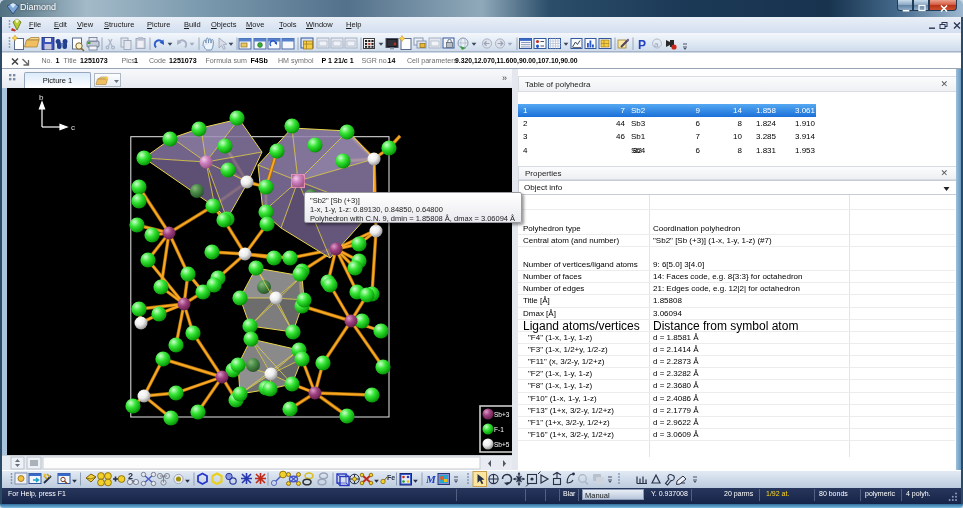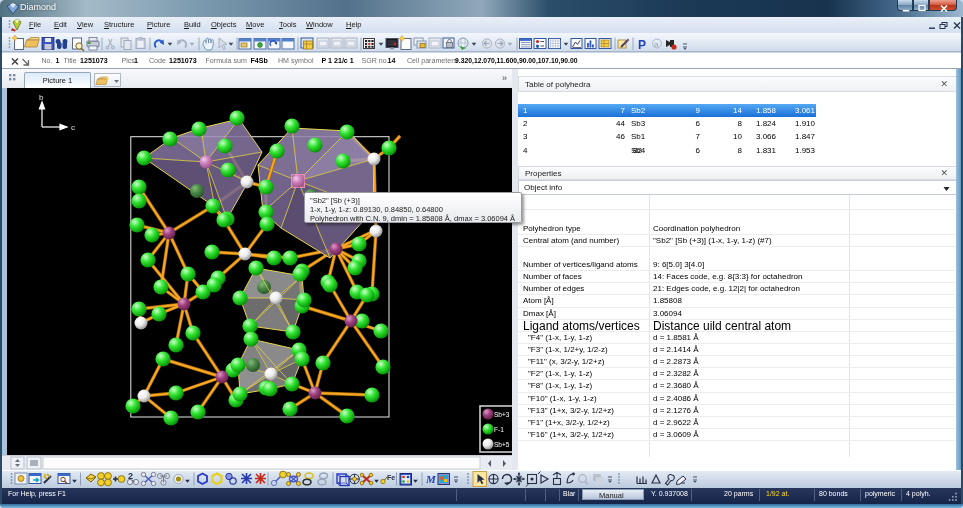--- a/index.html
+++ b/index.html
@@ -650,22 +650,22 @@
         <span style="position:absolute;left:0;width:224px;text-align:right">8</span>
         <span style="position:absolute;left:0;width:258px;text-align:right">1.824</span>
         <span style="position:absolute;left:0;width:297px;text-align:right">1.910</span>
       </div>
       <div style="position:absolute;left:0px;top:26.8px;width:437px;height:13.4px;color:#000;font-size:8px;line-height:13.4px">
         <span style="position:absolute;left:5px">3</span>
         <span style="position:absolute;left:0;width:107px;text-align:right">46</span>
         <span style="position:absolute;left:113px">Sb1</span>
         <span style="position:absolute;left:0;width:182px;text-align:right">7</span>
         <span style="position:absolute;left:0;width:224px;text-align:right">10</span>
-        <span style="position:absolute;left:0;width:258px;text-align:right">3.066</span>
-        <span style="position:absolute;left:0;width:297px;text-align:right">1.847</span>
+        <span style="position:absolute;left:0;width:258px;text-align:right">3.285</span>
+        <span style="position:absolute;left:0;width:297px;text-align:right">3.914</span>
       </div>
       <div style="position:absolute;left:0px;top:40.2px;width:437px;height:13.4px;color:#000;font-size:8px;line-height:13.4px">
         <span style="position:absolute;left:5px">4</span>
         <span style="position:absolute;left:17px;width:107px;text-align:right">82</span>
         <span style="position:absolute;left:113px">Sb4</span>
         <span style="position:absolute;left:0;width:182px;text-align:right">6</span>
         <span style="position:absolute;left:0;width:224px;text-align:right">8</span>
         <span style="position:absolute;left:0;width:258px;text-align:right">1.831</span>
         <span style="position:absolute;left:0;width:297px;text-align:right">1.953</span>
       </div>
@@ -698,30 +698,30 @@
       </div>
       <div style="position:absolute;left:0;top:76.0px;width:437px;height:12.15px;border-bottom:1px solid #ececec;font-size:8px;line-height:12.15px;color:#000">
         <span style="position:absolute;left:5px;white-space:nowrap">Number of faces</span>
         <span style="position:absolute;left:135px;white-space:nowrap">14: Faces code, e.g. 8{3:3} for octahedron</span>
       </div>
       <div style="position:absolute;left:0;top:88.2px;width:437px;height:12.15px;border-bottom:1px solid #ececec;font-size:8px;line-height:12.15px;color:#000">
         <span style="position:absolute;left:5px;white-space:nowrap">Number of edges</span>
         <span style="position:absolute;left:135px;white-space:nowrap">21: Edges code, e.g. 12|2| for octahedron</span>
       </div>
       <div style="position:absolute;left:0;top:100.4px;width:437px;height:12.15px;border-bottom:1px solid #ececec;font-size:8px;line-height:12.15px;color:#000">
-        <span style="position:absolute;left:5px;white-space:nowrap">Atom [Å]</span>
+        <span style="position:absolute;left:5px;white-space:nowrap">Title [Å]</span>
         <span style="position:absolute;left:135px;white-space:nowrap">1.85808</span>
       </div>
       <div style="position:absolute;left:0;top:112.5px;width:437px;height:12.15px;border-bottom:1px solid #ececec;font-size:8px;line-height:12.15px;color:#000">
         <span style="position:absolute;left:5px;white-space:nowrap">Dmax [Å]</span>
         <span style="position:absolute;left:135px;white-space:nowrap">3.06094</span>
       </div>
       <div style="position:absolute;left:0;top:124.7px;width:437px;height:12.15px;border-bottom:1px solid #ececec;font-size:12px;line-height:12.15px;color:#000">
         <span style="position:absolute;left:5px;white-space:nowrap">Ligand atoms/vertices</span>
-        <span style="position:absolute;left:135px;white-space:nowrap">Distance uild central atom</span>
+        <span style="position:absolute;left:135px;white-space:nowrap">Distance from symbol atom</span>
       </div>
       <div style="position:absolute;left:0;top:136.8px;width:437px;height:12.15px;border-bottom:1px solid #ececec;font-size:8px;line-height:12.15px;color:#000">
         <span style="position:absolute;left:10px;white-space:nowrap">"F4" (1-x, 1-y, 1-z)</span>
         <span style="position:absolute;left:135px;white-space:nowrap">d = 1.8581 Å</span>
       </div>
       <div style="position:absolute;left:0;top:149.0px;width:437px;height:12.15px;border-bottom:1px solid #ececec;font-size:8px;line-height:12.15px;color:#000">
         <span style="position:absolute;left:10px;white-space:nowrap">"F3" (1-x, 1/2+y, 1/2-z)</span>
         <span style="position:absolute;left:135px;white-space:nowrap">d = 2.1414 Å</span>
       </div>
       <div style="position:absolute;left:0;top:161.1px;width:437px;height:12.15px;border-bottom:1px solid #ececec;font-size:8px;line-height:12.15px;color:#000">
@@ -735,21 +735,21 @@
       <div style="position:absolute;left:0;top:185.4px;width:437px;height:12.15px;border-bottom:1px solid #ececec;font-size:8px;line-height:12.15px;color:#000">
         <span style="position:absolute;left:10px;white-space:nowrap">"F8" (1-x, 1-y, 1-z)</span>
         <span style="position:absolute;left:135px;white-space:nowrap">d = 2.3680 Å</span>
       </div>
       <div style="position:absolute;left:0;top:197.6px;width:437px;height:12.15px;border-bottom:1px solid #ececec;font-size:8px;line-height:12.15px;color:#000">
         <span style="position:absolute;left:10px;white-space:nowrap">"F10" (1-x, 1-y, 1-z)</span>
         <span style="position:absolute;left:135px;white-space:nowrap">d = 2.4086 Å</span>
       </div>
       <div style="position:absolute;left:0;top:209.7px;width:437px;height:12.15px;border-bottom:1px solid #ececec;font-size:8px;line-height:12.15px;color:#000">
         <span style="position:absolute;left:10px;white-space:nowrap">"F13" (1+x, 3/2-y, 1/2+z)</span>
-        <span style="position:absolute;left:135px;white-space:nowrap">d = 2.1276 Å</span>
+        <span style="position:absolute;left:135px;white-space:nowrap">d = 2.1779 Å</span>
       </div>
       <div style="position:absolute;left:0;top:221.9px;width:437px;height:12.15px;border-bottom:1px solid #ececec;font-size:8px;line-height:12.15px;color:#000">
         <span style="position:absolute;left:10px;white-space:nowrap">"F1" (1+x, 3/2-y, 1/2+z)</span>
         <span style="position:absolute;left:135px;white-space:nowrap">d = 2.9622 Å</span>
       </div>
       <div style="position:absolute;left:0;top:234.0px;width:437px;height:12.15px;border-bottom:1px solid #ececec;font-size:8px;line-height:12.15px;color:#000">
         <span style="position:absolute;left:10px;white-space:nowrap">"F16" (1+x, 3/2-y, 1/2+z)</span>
         <span style="position:absolute;left:135px;white-space:nowrap">d = 3.0609 Å</span>
       </div>
  </div>
@@ -901,21 +901,21 @@
     </svg>
   </div>
 <div id="statusbar">
  <span style="position:absolute;left:8px;top:2px">For Help, press F1</span>
  <div class="ssep" style="left:456px"></div>
     <div class="ssep" style="left:525px"></div>
     <div class="ssep" style="left:545px"></div>
     <div class="ssep" style="left:559px"></div>
     <span style="position:absolute;left:563px;top:2px">Blar</span>
     <div class="ssep" style="left:578px"></div>
-    <div style="position:absolute;left:582px;top:1px;width:62px;height:11px;background:linear-gradient(#e8edf5,#b8c6dc);border:1px solid #8a9ab4;color:#1a1a1a;font-size:7.5px;line-height:11px;padding-left:16px">Manual</div>
+    <div style="position:absolute;left:582px;top:1px;width:62px;height:11px;background:linear-gradient(#e8edf5,#b8c6dc);border:1px solid #8a9ab4;color:#1a1a1a;font-size:7.5px;line-height:11px;padding-left:2px">Manual</div>
     <span style="position:absolute;left:651px;top:2px">Y. 0.937008</span>
     <div class="ssep" style="left:691px"></div>
     <span style="position:absolute;left:724px;top:2px">20 parms</span>
     <div class="ssep" style="left:759px"></div>
     <span style="position:absolute;left:766px;top:2px;color:#ffd820">1/92 at.</span>
     <div class="ssep" style="left:814px"></div>
     <span style="position:absolute;left:819px;top:2px">80 bonds</span>
     <div class="ssep" style="left:860px"></div>
     <span style="position:absolute;left:865px;top:2px">polymeric</span>
     <div class="ssep" style="left:901px"></div>

